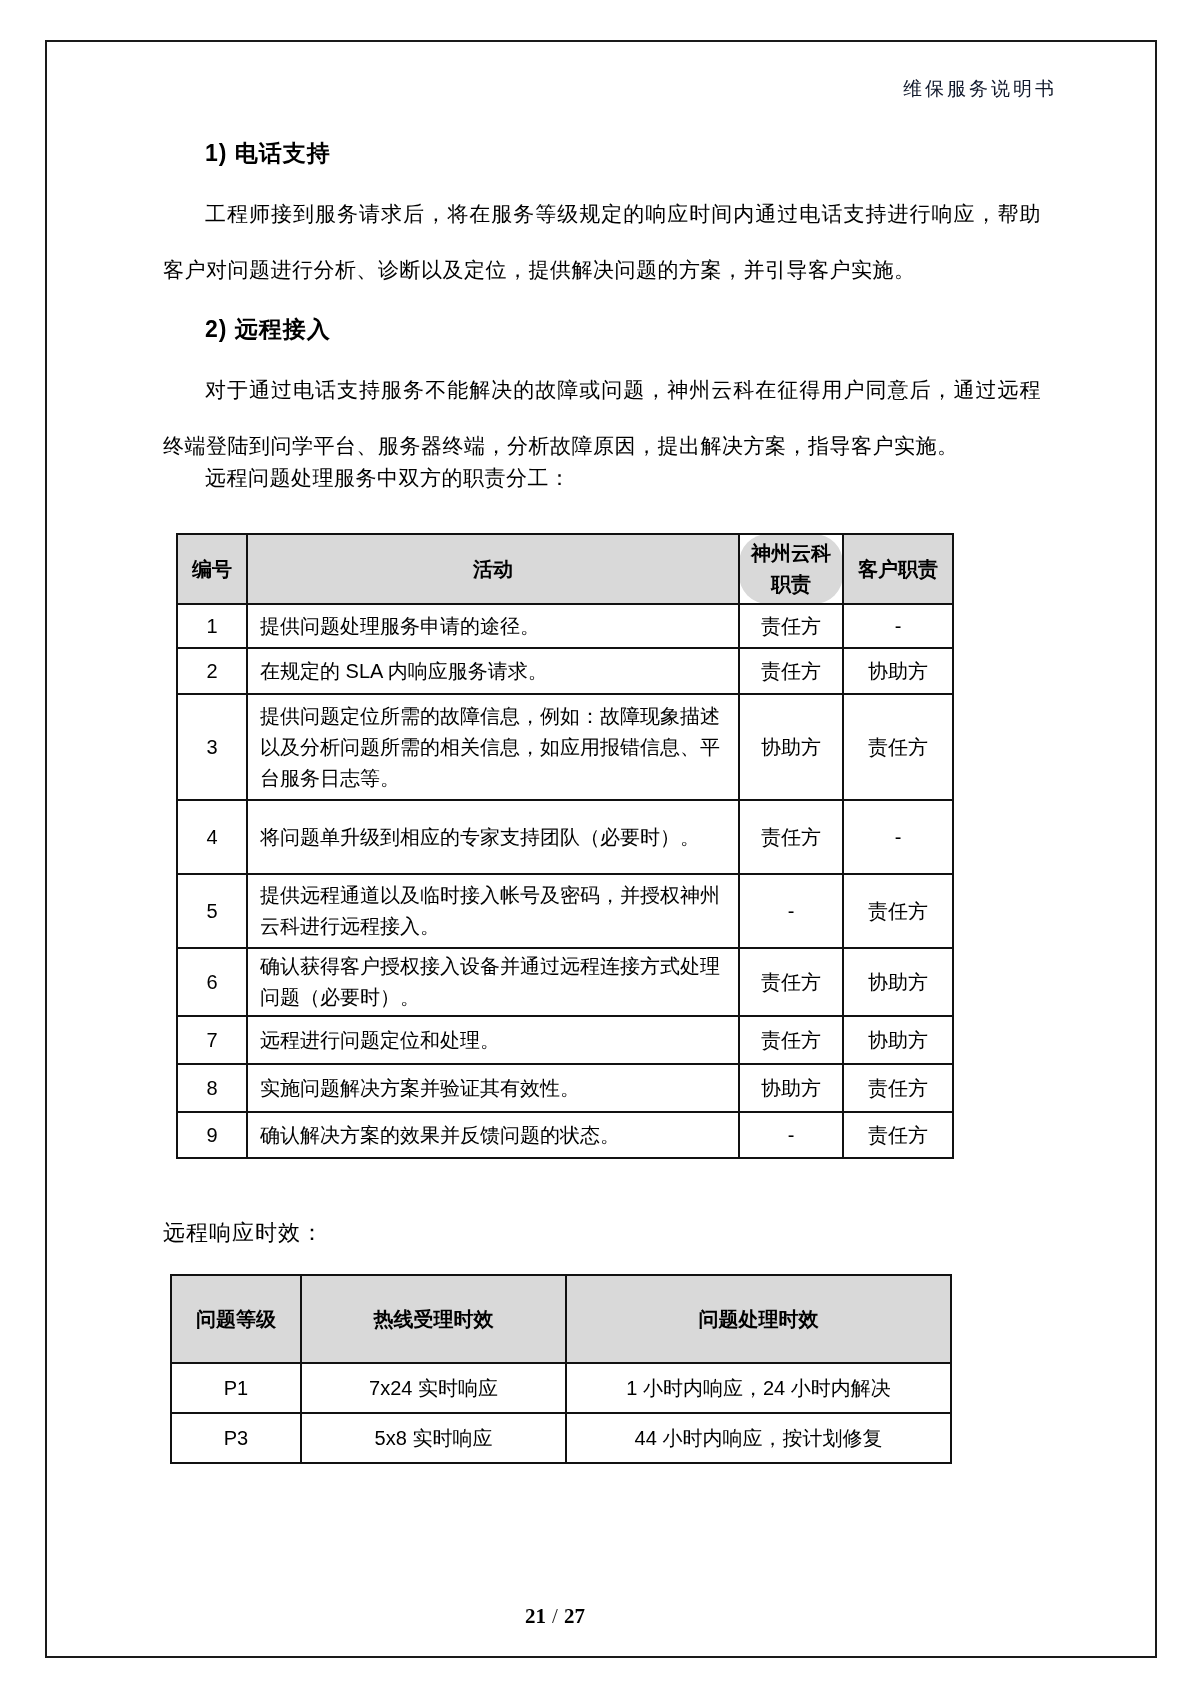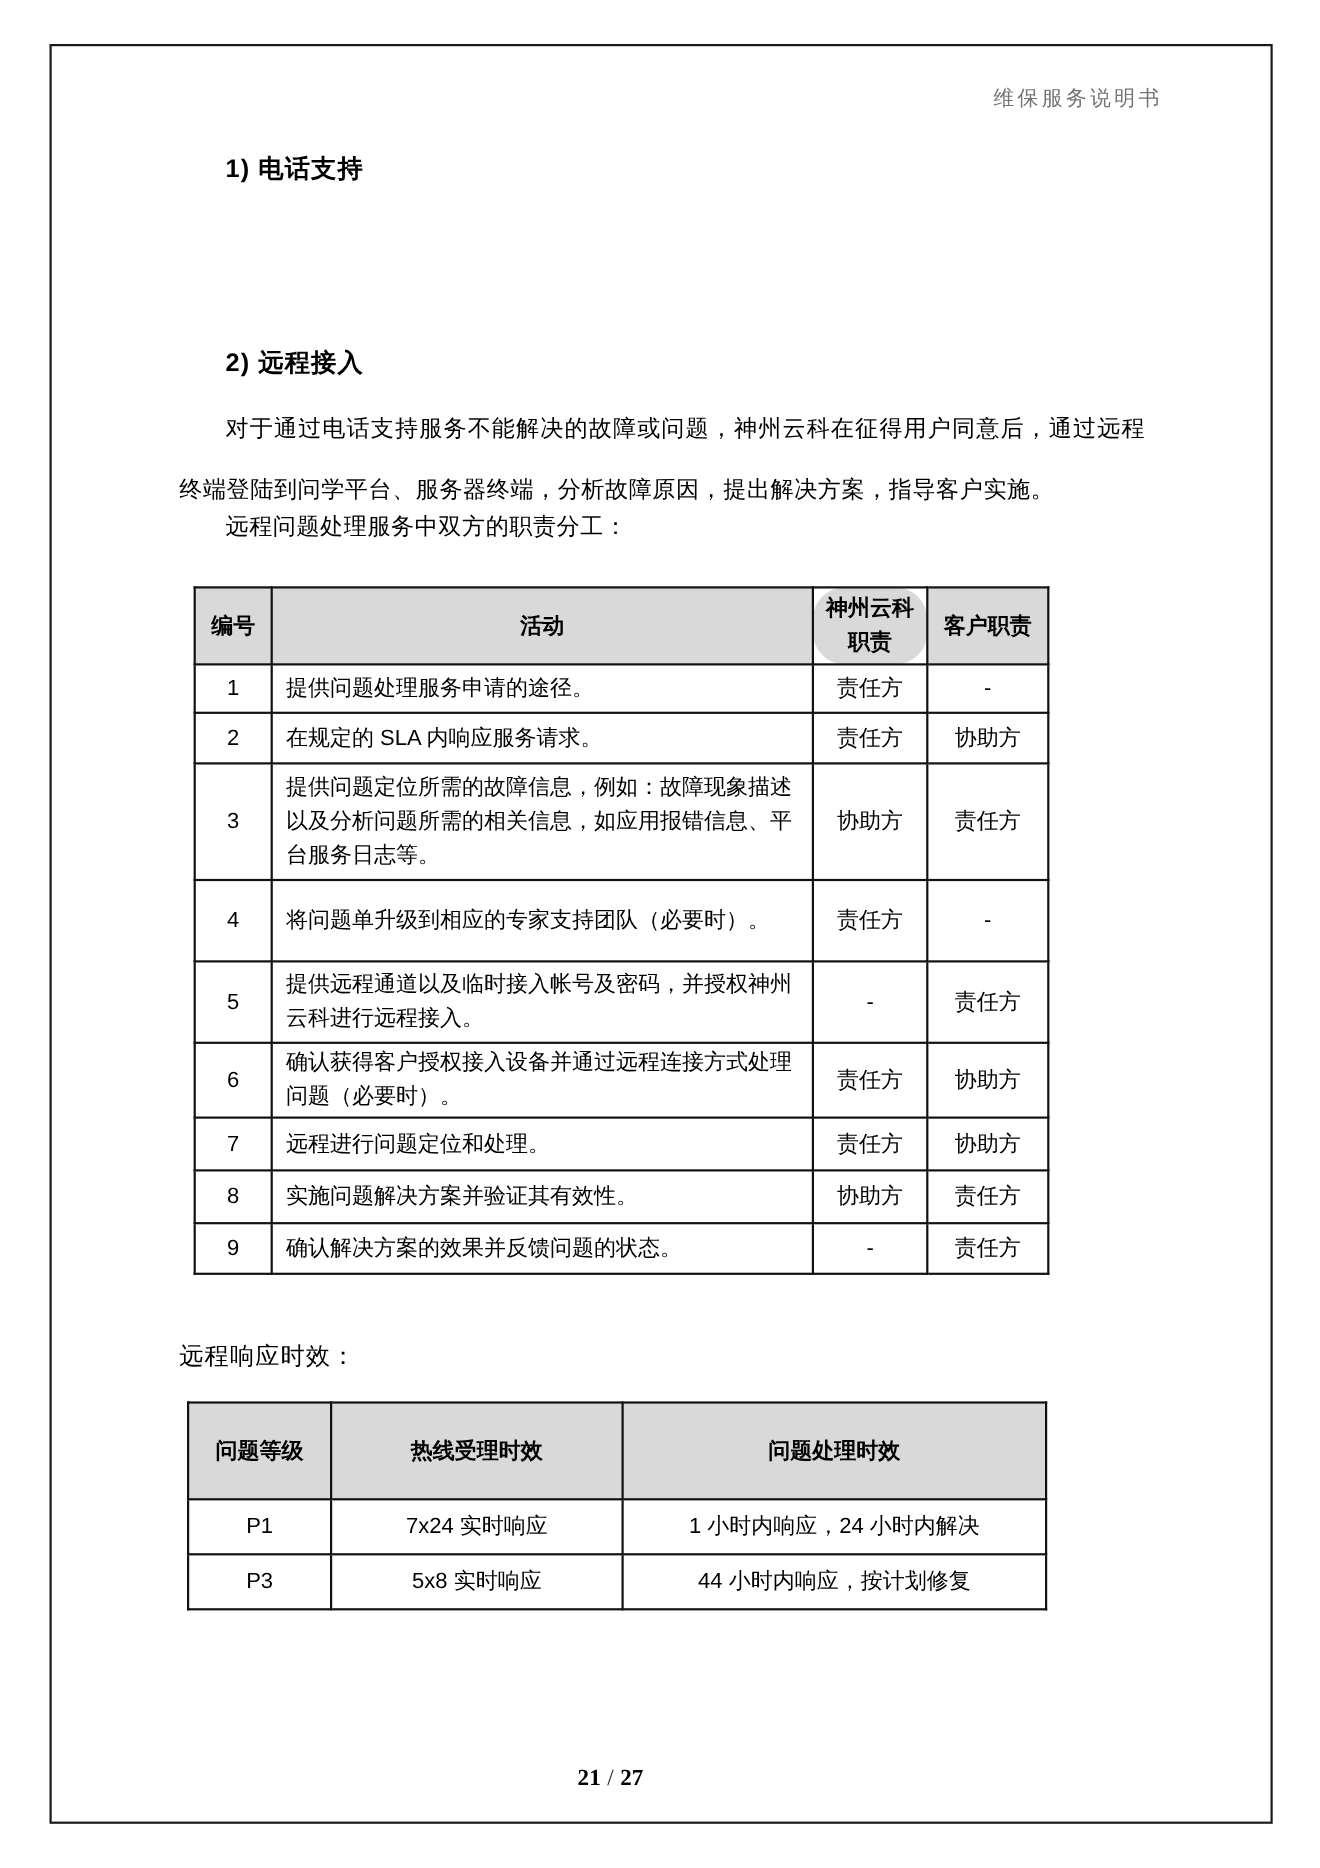--- a/index.html
+++ b/index.html
@@ -11,21 +11,21 @@
     color:#000;
     overflow:hidden;
   }
   .page-border{
     position:absolute;left:45px;top:40px;width:1108px;height:1614px;
     border:2px solid #1a1a1a;
   }
   .doc-title{
     position:absolute;top:76px;right:143px;
     font-family:"Liberation Serif","DejaVu Serif",serif;
-    font-size:19px;color:#737373;letter-spacing:3px;
+    font-size:19px;color:#0f172a;letter-spacing:3px;
   }
   .h-num{
     position:absolute;left:205px;
     font-size:23px;font-weight:700;letter-spacing:1px;
   }
   .h1{top:138px;}
   .h2{top:314px;}
   .para{
     position:absolute;left:163px;width:878px;
     font-size:21px;line-height:56px;
@@ -84,20 +84,21 @@
 </style>
 </head>
 <body>
 
 <div class="page">
   <div class="page-border"></div>
 
   <div class="doc-title">维保服务说明书</div>
 
   <div class="h-num h1">1) 电话支持</div>
+  <div class="para p1">工程师接到服务请求后，将在服务等级规定的响应时间内通过电话支持进行响应，帮助客户对问题进行分析、诊断以及定位，提供解决问题的方案，并引导客户实施。</div>
 
   <div class="h-num h2">2) 远程接入</div>
   <div class="para p2">对于通过电话支持服务不能解决的故障或问题，神州云科在征得用户同意后，通过远程终端登陆到问学平台、服务器终端，分析故障原因，提出解决方案，指导客户实施。</div>
   <div class="subline">远程问题处理服务中双方的职责分工：</div>
 
   <table class="resp-table">
     <colgroup>
         <col class="c-no">
         <col class="c-act">
         <col class="c-vendor">

